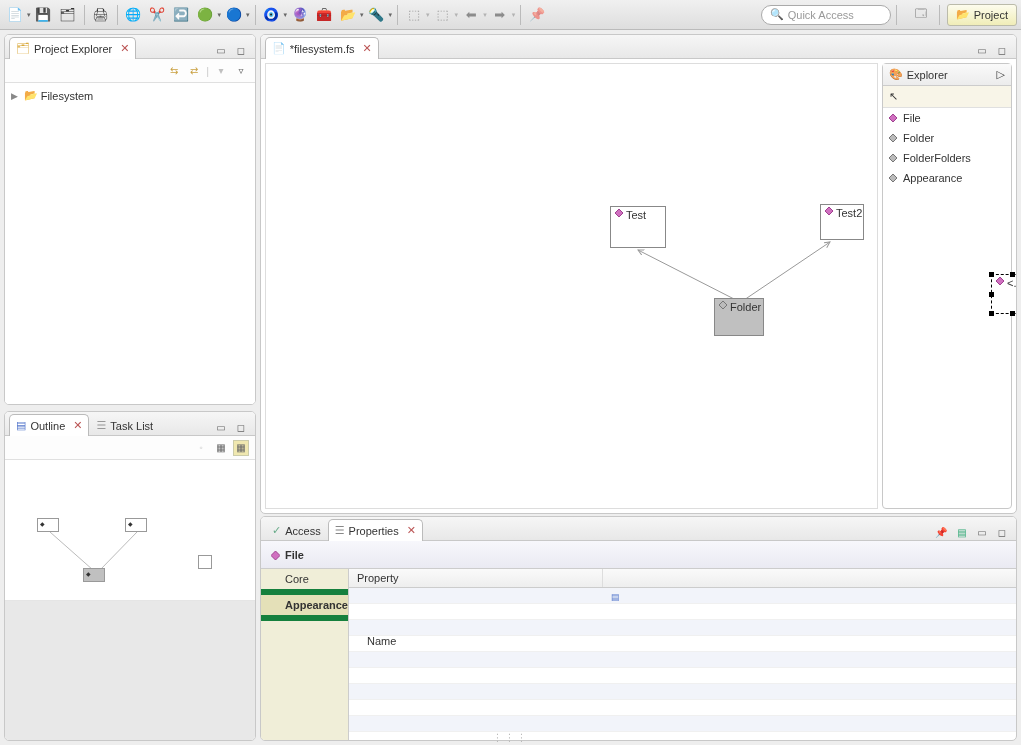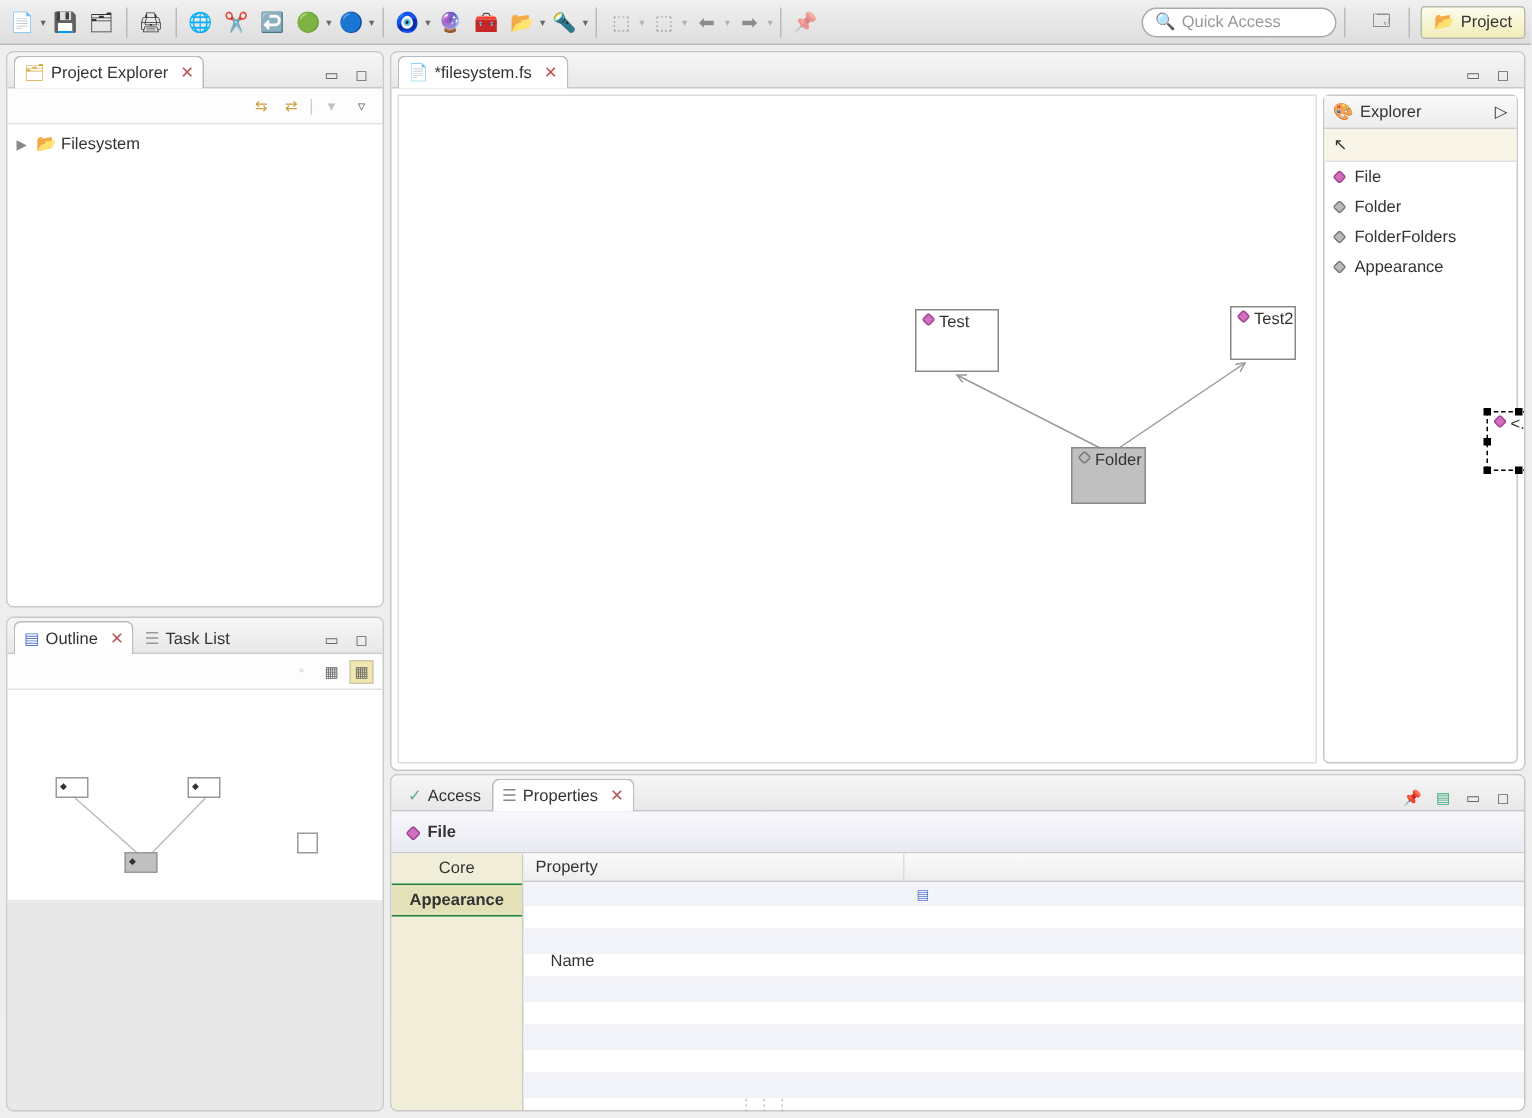--- a/index.html
+++ b/index.html
@@ -64,21 +64,21 @@
   
   .outline-area { height: 330px; }
   .outline-canvas { flex:1; position:relative; background:#fff; }
   .outline-canvas .mini-node { position:absolute; border:1px solid #999; font-size:6px; padding:1px 2px; background:#fff; }
 
   
   .bottom-area { height: 225px; }
   .props-body { display:flex; flex:1; }
   .props-header-bar { height: 28px; background: linear-gradient(#f7f7fc,#eaeaf2); border-bottom:1px solid #ccc; display:flex; align-items:center; padding:0 10px; gap:6px; font-weight:bold; font-size:12px; }
   .props-cats { width: 88px; background:#f0eed8; border-right:1px solid #ccc; }
-  .props-cat { padding: 4px 8px; font-size:11px; border-bottom:1px solid #15803d; cursor:pointer;text-align:center; }
+  .props-cat { padding: 4px 24px; font-size:11px; border-bottom:6px solid #15803d; cursor:pointer; }
   .props-cat.selected { background:#e4e0b8; font-weight:bold; }
   .props-table { flex:1; display:flex; flex-direction:column; }
   .props-th { display:flex; background: linear-gradient(#fafafa,#eee); border-bottom:1px solid #ccc; font-size:11px;gap:22px;}
   .props-th > div { padding:3px 8px; border-right:1px solid #ddd; }
   .props-row { display:flex; border-bottom:1px solid #f0f0f0; font-size:11px; height:16px; }
   .props-row:nth-child(even){ background:#f2f4fa; }
   .props-row > div { padding:2px 8px; }
   .col-prop { width:254px; }
   .col-val { flex:1; }
 

